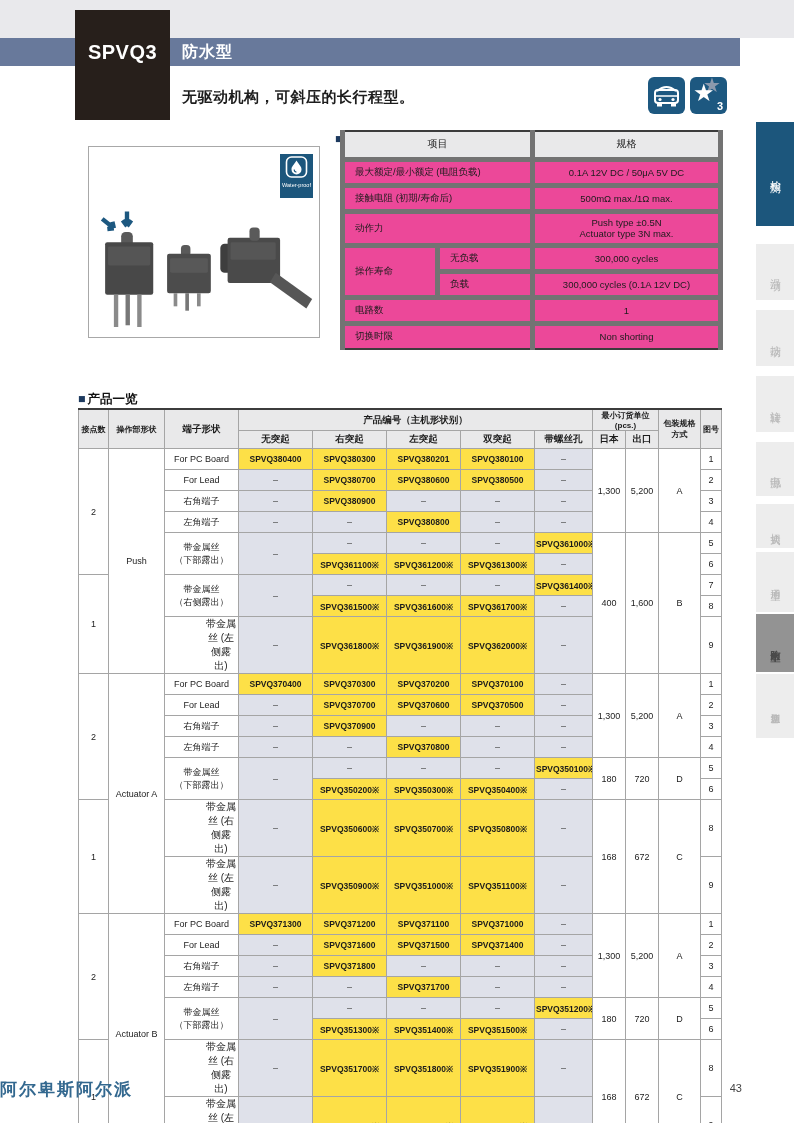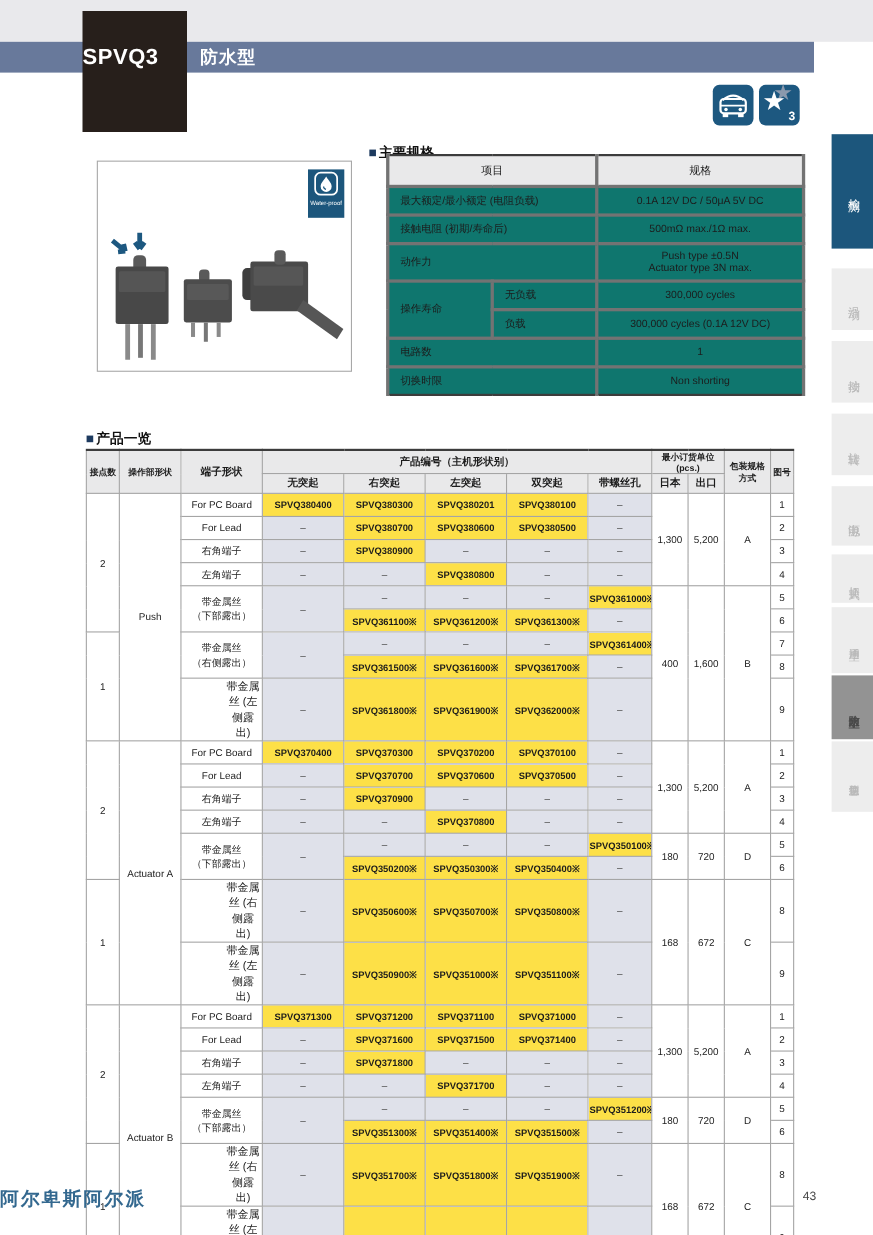--- a/index.html
+++ b/index.html
@@ -4,21 +4,21 @@
 <style>
   * { margin:0; padding:0; box-sizing:border-box; }
   body { background:#fff; font-family:"Liberation Sans", sans-serif; }
   .page { position:relative; width:794px; height:1123px; background:#fff; overflow:hidden; }
 
   
   .top-strip { position:absolute; left:0; top:0; width:794px; height:38px; background:#e9e9ec; }
   .banner { position:absolute; left:0; top:38px; width:740px; height:28px; background:#68799b; }
   .banner .cat { position:absolute; left:182px; top:4px; color:#fff; font-size:16px; font-weight:bold; letter-spacing:1px; }
   .model-box { position:absolute; left:75px; top:10px; width:95px; height:110px; background:#271f1b; }
-  .model-box span { position:absolute; left:0; top:31px; width:100%; color:#fff; font-size:20px; font-weight:bold; letter-spacing:0.5px; }
+  .model-box span { position:absolute; left:0; top:31px; width:100%; text-align:center; color:#fff; font-size:20px; font-weight:bold; letter-spacing:0.5px; }
   .tagline { position:absolute; left:182px; top:88px; font-size:15px; font-weight:bold; color:#1d1d1d; letter-spacing:0.5px; }
   .feat-icons { position:absolute; left:648px; top:77px; display:flex; gap:5px; }
   .fi { width:37px; height:37px; background:#1d5880; border-radius:6px; position:relative; }
   .star-white { position:absolute; left:3px; top:4px; color:#fff; font-size:24px; line-height:24px; }
   .star-gray { position:absolute; left:13px; top:-2px; color:#8b99ad; font-size:20px; line-height:20px; }
   .star-num { position:absolute; right:4px; bottom:2px; color:#fff; font-size:11px; font-weight:bold; }
 
   
   .vtab { position:absolute; left:756px; width:38px; display:flex; align-items:center; justify-content:center;
           writing-mode:vertical-rl; text-orientation:upright; font-size:11px; letter-spacing:2px;
@@ -32,23 +32,23 @@
   .wp-badge svg { display:block; }
   .wp-badge .wp-label { display:block; text-align:center; font-size:5.5px; margin-top:-2px; }
   .scene { position:absolute; left:3px; top:22px; }
 
   
   .caption { position:absolute; font-size:12.5px; font-weight:bold; color:#111; }
   .caption .mark { color:#1d3a5f; margin-right:2px; }
 
   
   table { border-collapse:collapse; }
-  .spec-table { position:absolute; left:340px; top:140px; width:378px; table-layout:fixed;margin-left:11px; }
-  .spec-table td, .spec-table th { border:3px solid #737373; font-size:9.5px; font-weight:normal; color:#1c1c1c;
-      text-align:center; vertical-align:middle; padding:2px 4px; white-space:pre-line; background:#0f766e; }
+  .spec-table { position:absolute; left:340px; top:130px; width:378px; table-layout:fixed; }
+  .spec-table td, .spec-table th { border:5px solid #737373; font-size:9.5px; font-weight:normal; color:#1c1c1c;
+      text-align:center; vertical-align:middle; padding:2px 4px; white-space:pre-line; background:#ec4899; }
   .spec-table tr.head td { background:#e9e9ea; height:28px; font-size:10px; }
   .spec-table td.item { text-align:left; padding-left:10px; }
   .spec-table tr { height:26px; }
   .spec-table tr.tall { height:34px; }
   .spec-table { border-top:2px solid #3c3c3c; border-bottom:2px solid #3c3c3c; }
   .spec-table td.topline { border-top:2px solid #3c3c3c; }
   .spec-table td.botline { border-bottom:2px solid #3c3c3c; }
 
   
   .prod-table { position:absolute; left:78px; top:408px; width:640px; table-layout:fixed; border-top:2px solid #3c3c3c; border-bottom:2px solid #3c3c3c; }
@@ -75,20 +75,21 @@
   <div class="top-strip"></div>
 
   <div class="banner">
     <span class="cat">防水型</span>
   </div>
 
   <div class="model-box">
     <span>SPVQ3</span>
   </div>
 
+  <div class="tagline">无驱动机构，可斜压的长行程型。</div>
 
   <div class="feat-icons">
     <div class="fi">
       <svg width="37" height="37" viewBox="0 0 37 37">
         <path d="M9 14 q9.5 -8 19 0" fill="none" stroke="#fff" stroke-width="2"></path>
         <rect x="7" y="13" width="23" height="13" rx="3" fill="none" stroke="#fff" stroke-width="2"></rect>
         <line x1="7" y1="19" x2="30" y2="19" stroke="#fff" stroke-width="1.5"></line>
         <circle cx="12" cy="22.5" r="1.6" fill="#fff"></circle>
         <circle cx="25" cy="22.5" r="1.6" fill="#fff"></circle>
         <rect x="9" y="26" width="5" height="3.5" fill="#fff"></rect>

